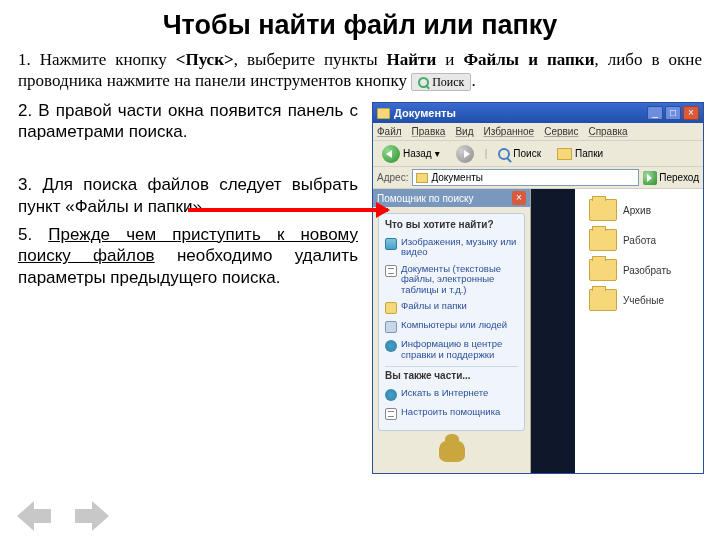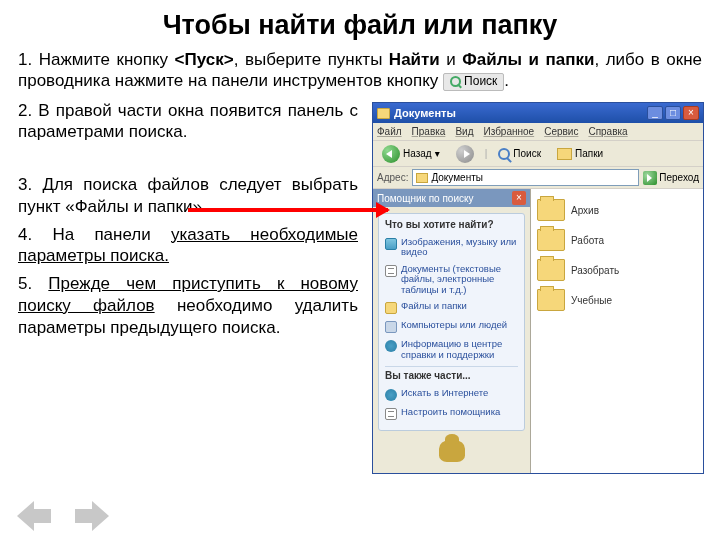--- a/index.html
+++ b/index.html
@@ -1,19 +1,19 @@
 <!DOCTYPE html>
 <html><head>
 <meta charset="utf-8">
 <style>
   * { box-sizing: border-box; margin: 0; padding: 0; }
   body { width: 720px; height: 540px; font-family: Arial, sans-serif; background: #fff; position: relative; overflow: hidden; }
   .title { font-size: 27px; font-weight: bold; text-align: center; padding: 10px 0 8px 0; }
   .content { padding: 0 18px; }
-  .step1 { font-size: 17px; line-height: 1.25; text-align: justify; }
+  .step1 { font-size: 17px; line-height: 1.25; text-align: justify; font-family: Liberation Serif, serif; }
   .step1 .b { font-weight: bold; }
   .inline-btn { display: inline-flex; align-items: center; vertical-align: middle; background: #e8e8e8; border: 1px solid #bbb; border-radius: 2px; padding: 1px 6px; font-size: 12px; height: 18px; }
   .inline-btn .mag { width: 11px; height: 11px; border: 2px solid #4a6; border-radius: 50%; position: relative; margin-right: 3px; }
   .inline-btn .mag::after { content: ""; position: absolute; width: 5px; height: 2px; background: #4a6; bottom: -2px; right: -3px; transform: rotate(45deg); }
   .lower { display: flex; margin-top: 8px; position: relative; }
   .textcol { width: 340px; font-size: 17px; line-height: 1.28; }
   .textcol p { margin-bottom: 6px; }
   .u { text-decoration: underline; }
   .just { text-align: justify; }
   .arrow { position: absolute; top: 108px; left: 170px; width: 200px; height: 4px; background: red; z-index: 5; }
@@ -56,21 +56,21 @@
   .opt .ic.doc { background: #fff; border: 1px solid #888; position: relative; }
   .opt .ic.doc::before { content:""; position:absolute; inset:2px; border-top:1px solid #888; border-bottom:1px solid #888; }
   .opt .ic.fld { background: #f6d77a; border: 1px solid #c9a63e; }
   .opt .ic.pc { background: #c9d7e8; border: 1px solid #7a97be; }
   .opt .ic.net { background: radial-gradient(circle,#4a9fc6,#2a7fa6); border-radius:50%; }
   .opt .txt { flex:1; }
   .sep { height:1px; background:#c9d7e8; margin:3px 0; }
   .dog { height: 34px; margin: 0 5px 5px 5px; background: #ece9d8; display:flex; align-items:center; justify-content:center; }
   .dog .d { width: 26px; height: 22px; background: #c9a63e; border-radius: 40% 40% 30% 30%; position: relative; }
   .dog .d::before { content:""; position:absolute; top:-6px; left:6px; width:14px; height:10px; background:#c9a63e; border-radius:50% 50% 30% 30%; }
-  .filepane { flex: 1; background: #fff; padding: 6px 4px; }
+  .filepane { flex: 1; background: #fff; padding: 6px 12px; margin-left: 44px; }
   .fitem { display: flex; align-items: center; gap: 6px; padding: 4px 2px; }
   .fitem .fic { width: 28px; height: 22px; background: #f6d77a; border: 1px solid #c9a63e; border-radius: 1px 1px 2px 2px; position: relative; }
   .fitem .fic::before { content:""; position:absolute; top:-4px; left:2px; width:12px; height:4px; background:#f6d77a; border:1px solid #c9a63e; border-bottom:none; border-radius:1px 1px 0 0; }
   .fitem .fl { font-size: 10px; color: #333; }
   .navarrows { position: absolute; bottom: 6px; left: 14px; display: flex; gap: 18px; }
   .nav { width: 40px; height: 36px; display:flex; align-items:center; justify-content:center; cursor:pointer; }
   .nav svg { fill: #c8c8c8; }
 </style>
 </head>
 <body>
@@ -83,21 +83,20 @@
     <span class="inline-btn">
         <span class="mag"></span>
         <span>Поиск</span>
       </span><span>.</span>
   </p>
 
   <div class="lower">
     <div class="textcol">
       <p class="just">2. В правой части окна появится панель с параметрами поиска.</p>
       <p class="just" style="margin-top:31px">3. Для поиска файлов следует выбрать пункт «Файлы и папки».</p>
-      <p class="just"><span>4. На панели </span><span class="u">указать необходимые параметры поиска.</span></p>
       <p class="just"><span>5. </span><span class="u">Прежде чем приступить к новому поиску файлов</span><span> необходимо удалить параметры предыдущего поиска.</span></p>
     </div>
     <div class="arrow"></div>
   </div>
 </div>
 
 <div class="win">
   <div class="titlebar">
     <span class="ficon"></span>
     <span class="ttl">Документы</span>

